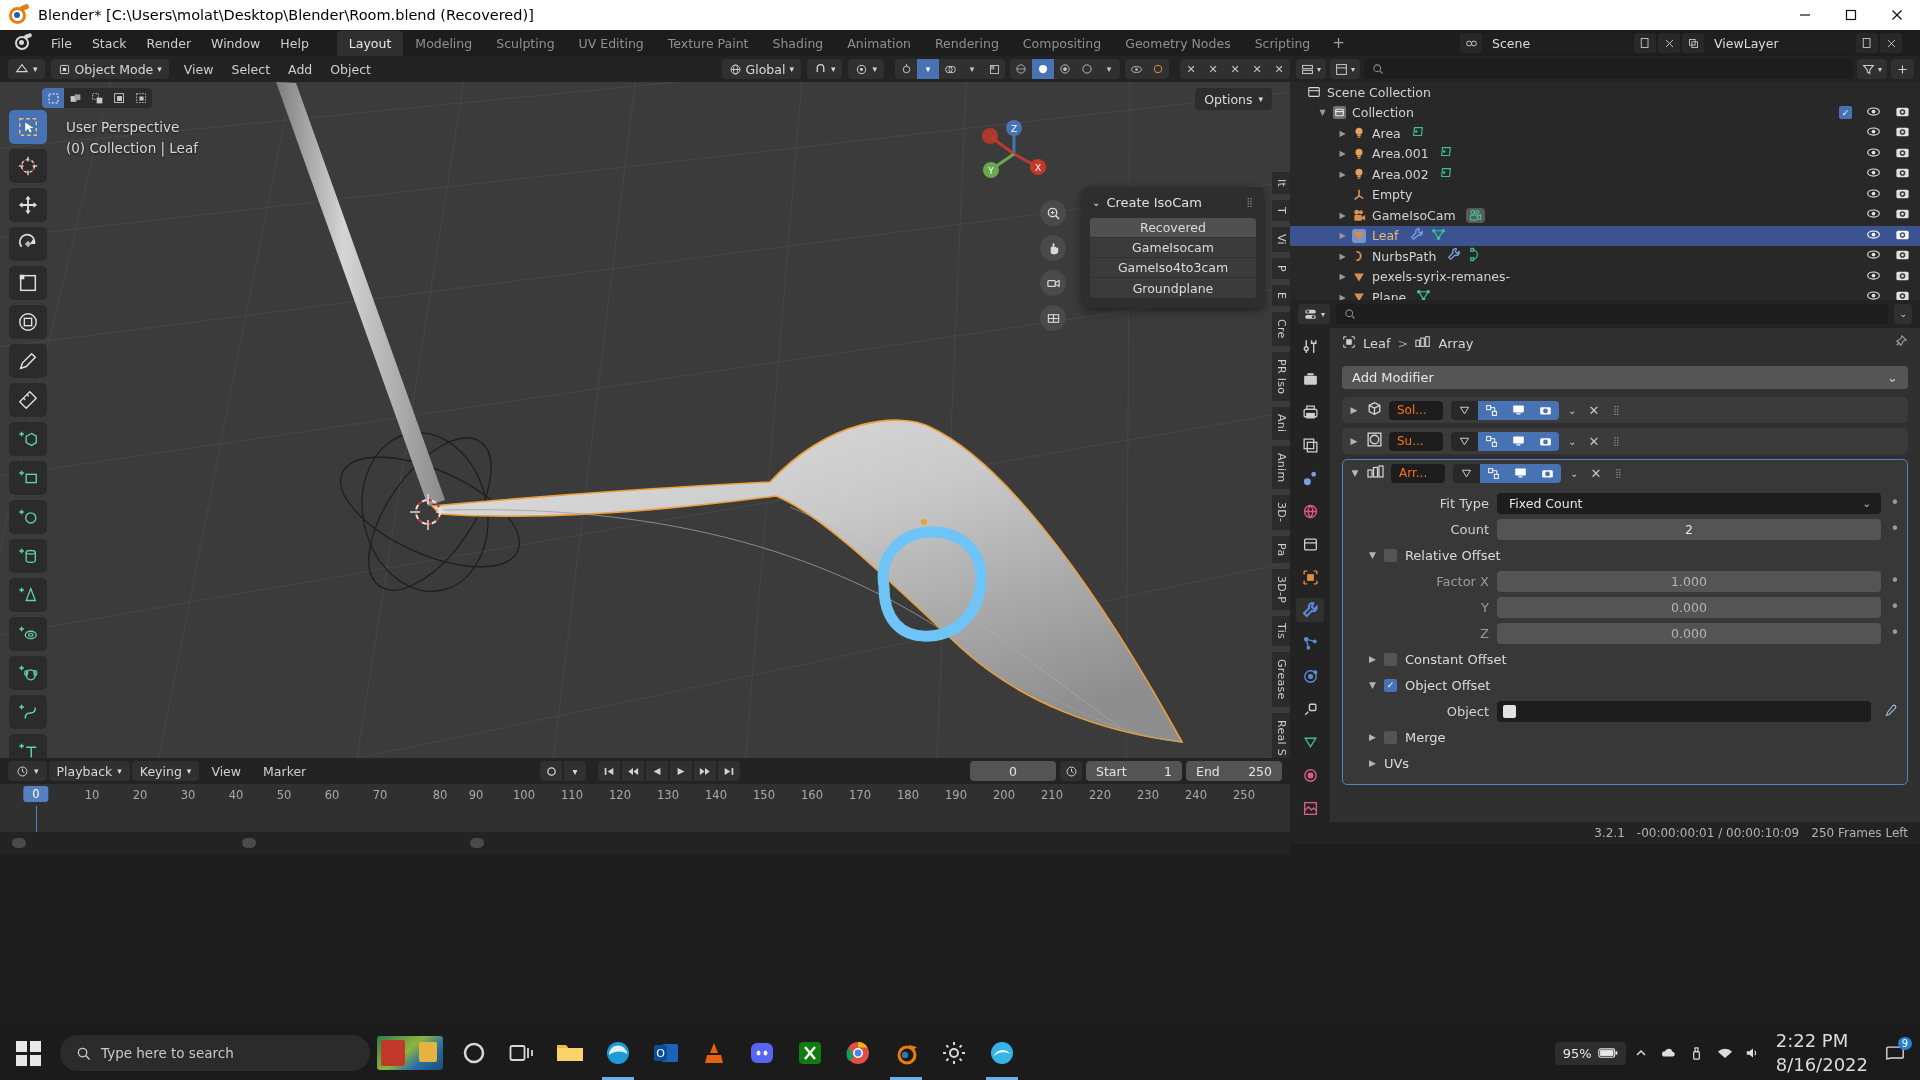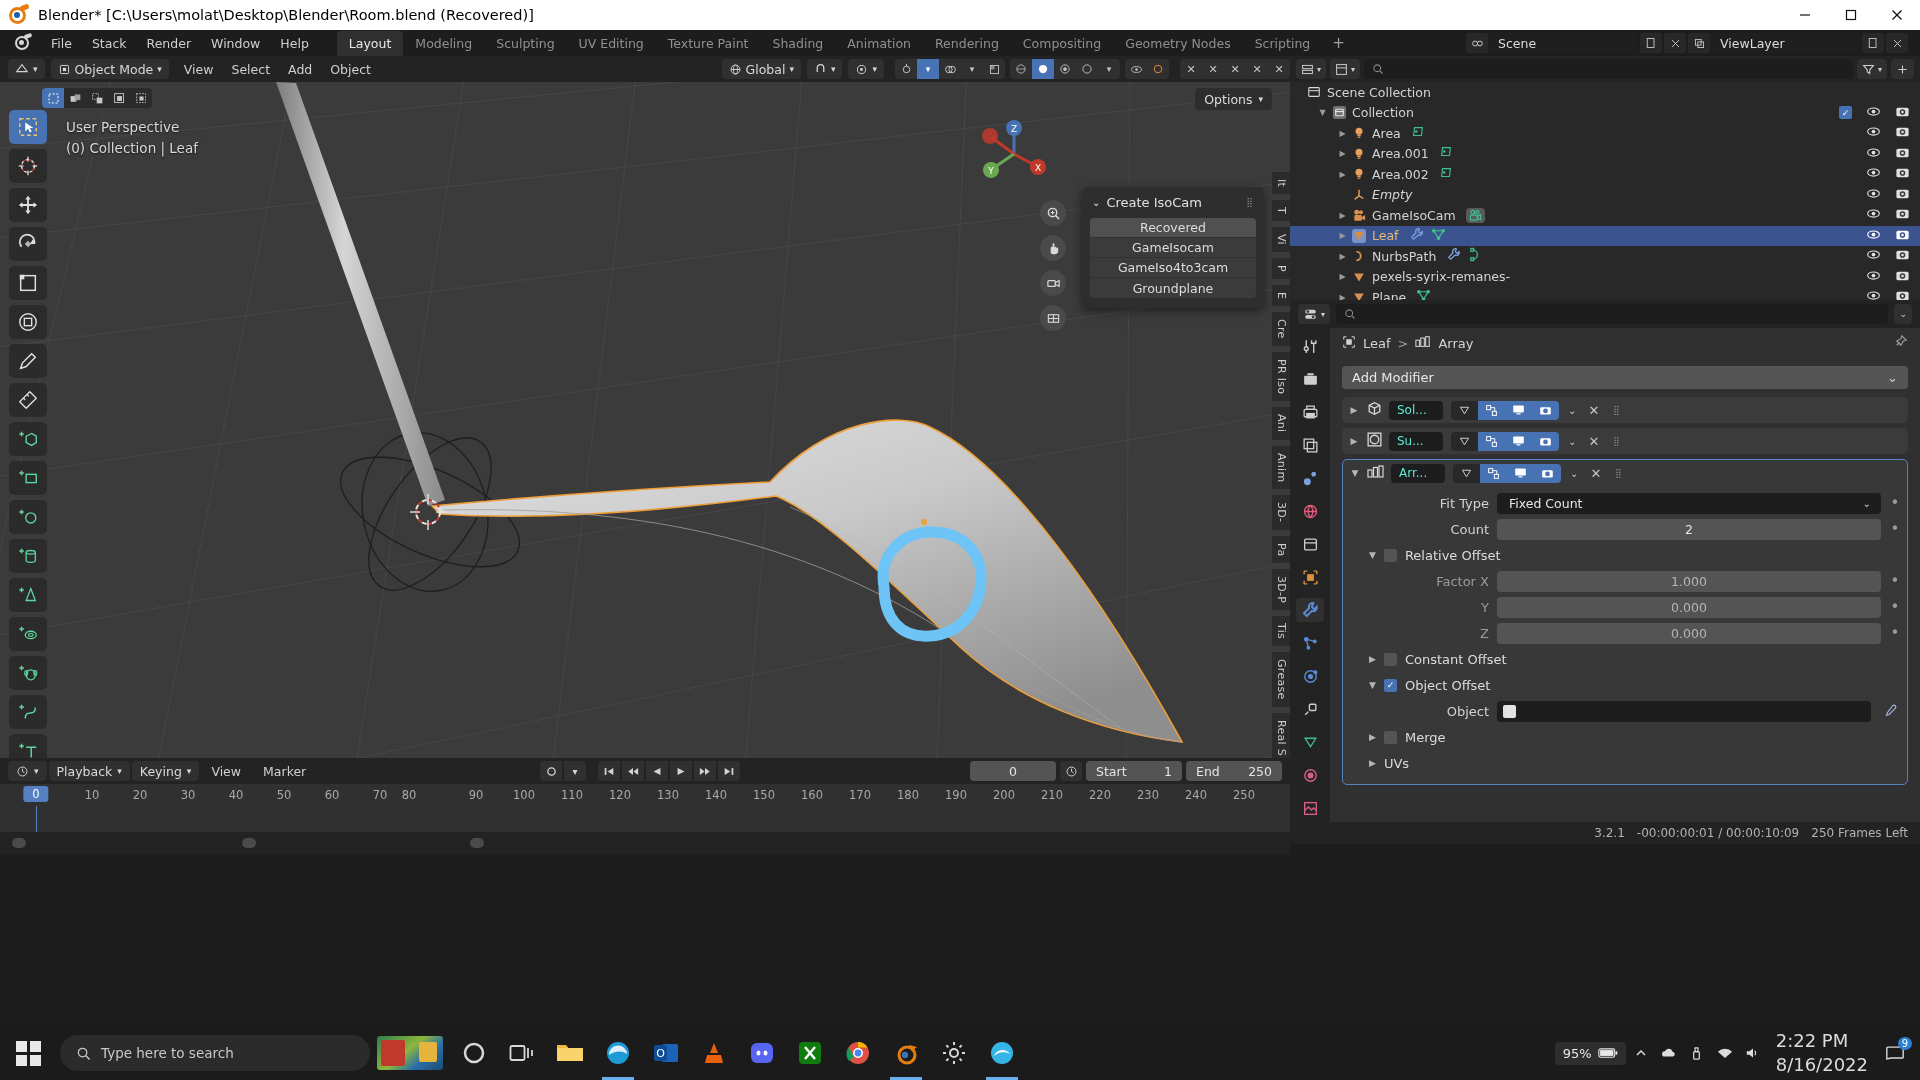--- a/index.html
+++ b/index.html
@@ -56,21 +56,21 @@
     border:2.5px solid #d6d6d6; border-radius:50%; }
   .tb-logo .dot { position:absolute; left:5px; top:6px; width:5px; height:5px;
     background:#d6d6d6; border-radius:50%; }
   .tb-logo .tail { position:absolute; left:10px; top:0px; width:8px; height:4px;
     background:#d6d6d6; border-radius:2px; transform:rotate(-20deg); }
   .menu-item { padding:4px 10px; color:#cfcfcf; white-space:nowrap; }
   .ws-tabs { display:flex; margin-left:18px; align-items:center; }
   .ws-tab { padding:5px 12px; color:#909090; white-space:nowrap; border-radius:4px 4px 0 0; }
   .ws-tab.active { background:#303030; color:#e9e9e9; }
   .ws-plus { color:#a0a0a0; padding:4px 10px; font-size:15px; }
-  .topbar-right { margin-left:auto; display:flex; align-items:center; gap:0px; padding-right:12px; }
+  .topbar-right { margin-left:auto; display:flex; align-items:center; gap:0px; padding-right:18px; }
   .scene-field {
     background:#1f1f1f; height:20px; display:flex; align-items:center;
     padding:0 10px; border-radius:4px; min-width:150px; color:#dcdcdc;
   }
   .mini-icon-btn {
     width:22px; height:20px; display:flex; align-items:center; justify-content:center;
     color:#c8c8c8; background:#282828; border-radius:3px; margin-left:2px;
   }
 
   
@@ -278,21 +278,21 @@
   }
   .add-mod .cv { margin-left:auto; color:#cfcfcf; }
   .mod-card { margin:5px 12px; background:#3b3b3b; border-radius:5px; }
   .mod-card.open { background:#383838; border:1px solid #5680c2; }
   .mod-head {
     height:26px; display:flex; align-items:center; gap:6px; padding:0 6px;
   }
   .mod-head .exp { width:12px; color:#b5b5b5; font-size:9px; text-align:center; }
   .mod-name {
     background:#1d1d1d; border-radius:4px; height:19px; display:flex;
-    align-items:center; padding:0 8px; font-size:12px; color:#5eead4; min-width:54px;
+    align-items:center; padding:0 8px; font-size:12px; color:#f97316; min-width:54px;
   }
   .tog-group { display:flex; border-radius:4px; overflow:hidden; margin-left:2px; }
   .tog {
     width:27px; height:19px; display:flex; align-items:center; justify-content:center;
     background:#282828; color:#d2d2d2;
   }
   .tog.on { background:#4772b3; color:#fff; }
   .mod-head .cvd { color:#c6c6c6; margin-left:3px; font-size:10px; }
   .mod-head .xc { color:#c6c6c6; margin-left:6px; font-size:13px; }
   .mod-head .grip2 { margin-left:8px; color:#8b8b8b; font-size:9px; line-height:5px; letter-spacing:1px; }
@@ -952,21 +952,21 @@
   <div class="timeline-body">
     <div class="tl-ruler">
       <div class="tl-playhead" style="left:36px;">0</div>
       <div class="tl-tick" style="left:92px;">10</div>
       <div class="tl-tick" style="left:140px;">20</div>
       <div class="tl-tick" style="left:188px;">30</div>
       <div class="tl-tick" style="left:236px;">40</div>
       <div class="tl-tick" style="left:284px;">50</div>
       <div class="tl-tick" style="left:332px;">60</div>
       <div class="tl-tick" style="left:380px;">70</div>
-      <div class="tl-tick" style="left:409px;text-align:right;">80</div>
+      <div class="tl-tick" style="left:440px;text-align:right;">80</div>
       <div class="tl-tick" style="left:476px;">90</div>
       <div class="tl-tick" style="left:524px;">100</div>
       <div class="tl-tick" style="left:572px;">110</div>
       <div class="tl-tick" style="left:620px;">120</div>
       <div class="tl-tick" style="left:668px;">130</div>
       <div class="tl-tick" style="left:716px;">140</div>
       <div class="tl-tick" style="left:764px;">150</div>
       <div class="tl-tick" style="left:812px;">160</div>
       <div class="tl-tick" style="left:860px;">170</div>
       <div class="tl-tick" style="left:908px;">180</div>
@@ -1161,21 +1161,21 @@
           <span>
             <svg width="15" height="15" viewBox="0 0 16 16">
                 <rect x="1.5" y="4" width="13" height="9" rx="1.6" fill="#e0e0e0"></rect>
                 <circle cx="8" cy="8.5" r="3" fill="#3a3a3a"></circle>
                 <circle cx="8" cy="8.5" r="1.4" fill="#e0e0e0"></circle>
               </svg>
           </span>
         </span>
       </div>
 
-      <div class="outl-row" style="padding-left:59px;font-style:italic;">
+      <div class="outl-row" style="padding-left:59px;">
         <span class="oicon">
           <svg width="14" height="14" viewBox="0 0 16 16" fill="none" stroke="#e8a05a" stroke-width="1.6">
               <path d="M8 2 V9 M8 9 L3 13 M8 9 L13 12"></path>
             </svg>
         </span>
         <span class="oname">Empty</span>
         <span class="right-icons">
           <span>
             <svg width="15" height="15" viewBox="0 0 16 16">
                 <ellipse cx="8" cy="8" rx="6.2" ry="3.8" fill="none" stroke="#e0e0e0" stroke-width="1.2"></ellipse>

